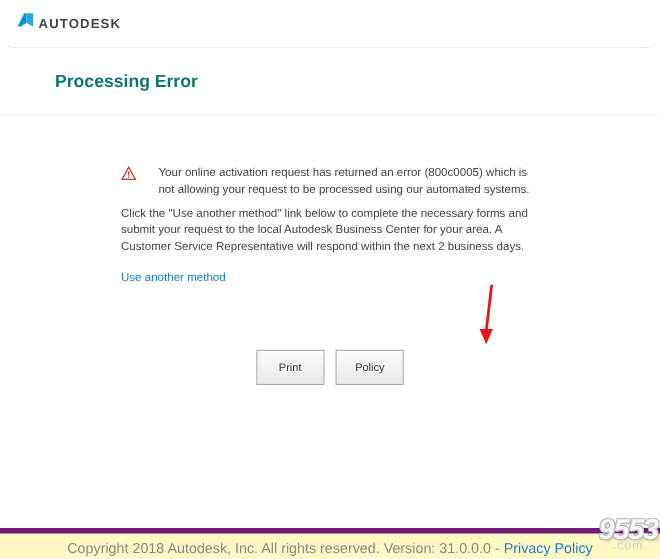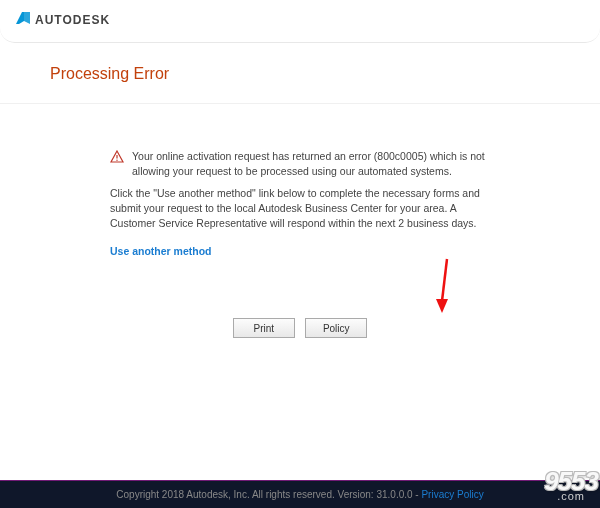--- a/index.html
+++ b/index.html
@@ -36,85 +36,84 @@
       font-weight: bold;
       color: #444;
       letter-spacing: 1px;
     }
     .title-section {
       padding: 22px 50px 20px;
       border-bottom: 1px solid #f0f0f0;
     }
     .page-title {
       font-size: 16px;
-      font-weight: normal;
-      color: #c2410c;
+      font-weight: bold;
+      color: #0f766e;
     }
     .content {
       padding: 45px 110px 20px;
       font-size: 10.5px;
       color: #444;
       line-height: 1.4;
     }
     .error-row {
       display: flex;
       align-items: flex-start;
-      gap: 8px;
+      gap: 20px;
       margin-bottom: 8px;
     }
     .warn-icon {
       flex-shrink: 0;
       margin-top: 1px;
     }
     .error-msg {
       flex: 1;
     }
     .instruction {
       margin-bottom: 14px;
     }
     .link {
       color: #1b7dd1;
       font-size: 10.5px;
       cursor: pointer;
-      font-weight: bold;
     }
     .button-row {
       position: absolute;
       top: 318px;
       left: 0;
       width: 100%;
       text-align: center;
     }
     .btn {
       display: inline-block;
       width: 62px;
-      height: 20px;
+      height: 32px;
       font-size: 10px;
       background: linear-gradient(#fcfcfc, #e8e8e8);
       border: 1px solid #aaa;
       cursor: pointer;
       margin: 0 3px;
       color: #333;
       vertical-align: middle;
     }
     .arrow {
       position: absolute;
       top: 255px;
       left: 432px;
       pointer-events: none;
     }
     .footer {
       position: absolute;
       bottom: 0;
       left: 0;
       width: 100%;
       height: 28px;
-      background: #0f172a;
-      border-top: 1px solid #701a75;
-      font-size: 10px;
+      background: #fef9c3;
+      border-top: 5px solid #701a75;
+      font-size: 13px;
       color: #888;
       text-align: center;
       line-height: 28px;
     }
     .footer-link {
       color: #1b7dd1;
       cursor: pointer;
     }
     .watermark {
       position: absolute;

